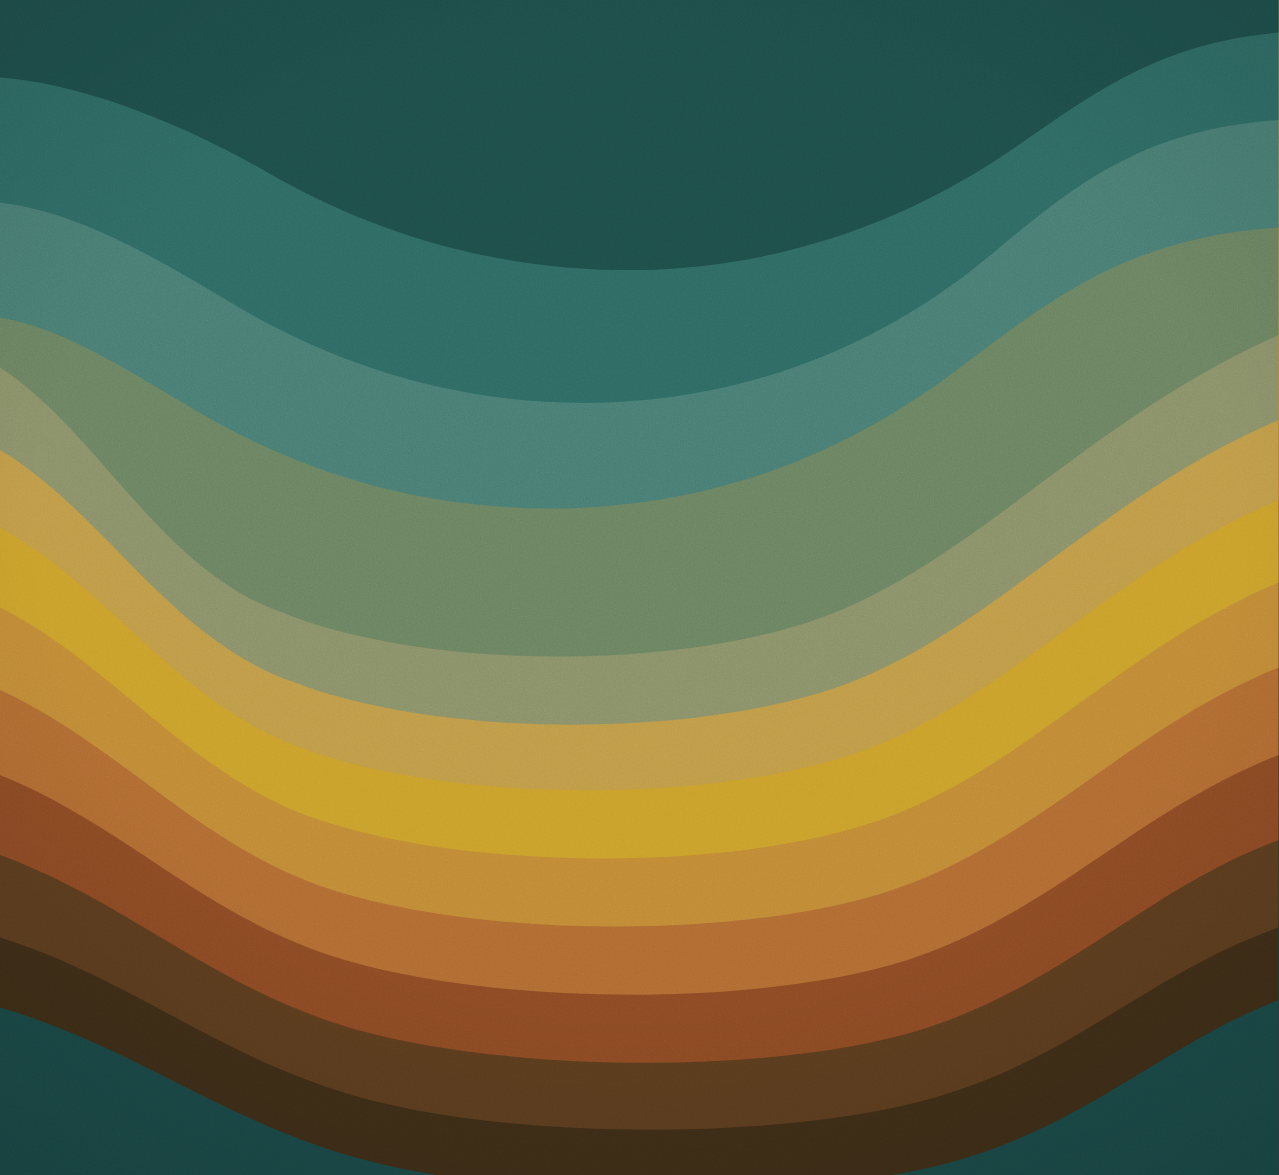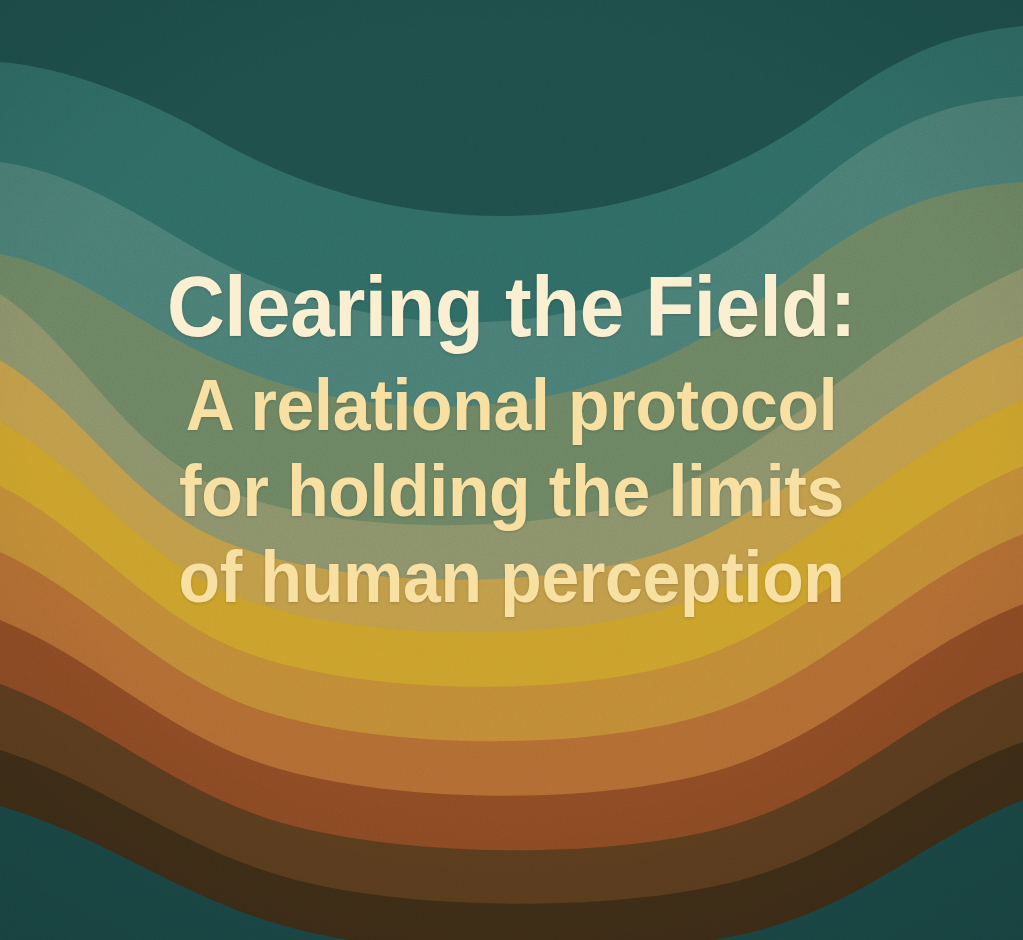--- a/index.html
+++ b/index.html
@@ -105,22 +105,14 @@
 
     <path d="M0,0 H1023 V96 C912,104 860,148 790,206 C706,276 600,318 486,322 C370,326 268,292 188,244 C118,202 62,170 0,162 Z" fill="#2F6A64"></path>
 
     <path d="M0,0 H1023 V26 C930,34 878,72 812,118 C728,176 626,214 512,216 C394,218 294,184 214,138 C142,96 60,66 0,62 Z" fill="#1E4E4A"></path>
 
     <rect id="grain-rect" x="0" y="0" width="1023" height="940" filter="url(#softgrain)" opacity="0.16" fill="#808080" style="mix-blend-mode:overlay"></rect>
   </svg>
 
   <div id="vignette"></div>
 
-  <div id="text-block">
-    <h1 id="title">Clearing the Field:</h1>
-    <div id="subtitle">
-      <span class="sub-line">A relational protocol</span>
-      <span class="sub-line">for holding the limits</span>
-      <span class="sub-line">of human perception</span>
-    </div>
-  </div>
 
 </div>
 
 </body></html>

